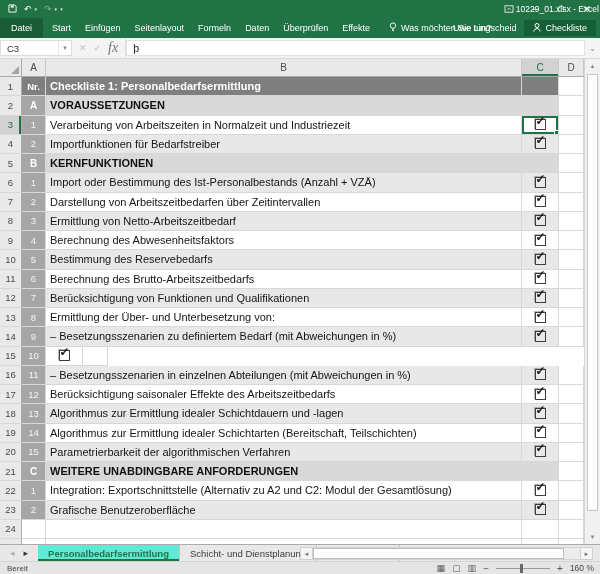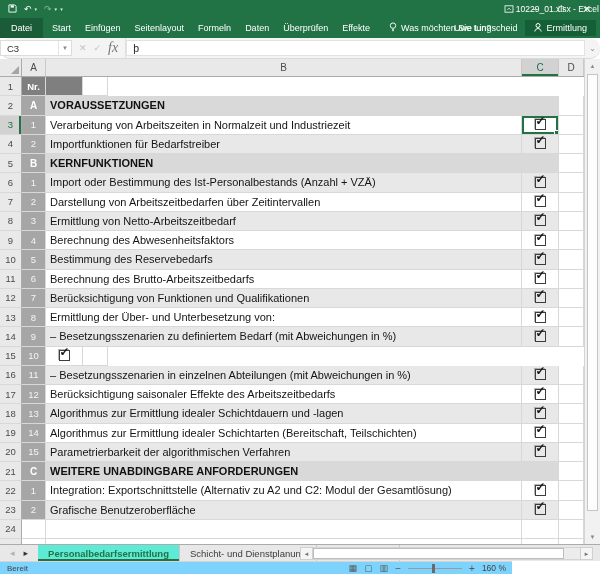--- a/index.html
+++ b/index.html
@@ -20,21 +20,21 @@
   .ribbon { position:absolute; left:0; top:18px; width:600px; height:20px; background:#217346; display:flex; align-items:center; color:#fff; }
   .rtabs { display:flex; align-items:flex-end; height:100%; }
   .rtab { font-size:9px; padding:0 7px; height:100%; display:flex; align-items:center; white-space:nowrap; }
   .rtab.file { background:#1a5c38; padding:0 11px; margin-right:2px; }
   .tellme { display:flex; align-items:center; gap:4px; font-size:9px; margin-left:12px; white-space:nowrap; }
   .rright { position:absolute; right:4px; top:0; height:100%; display:flex; align-items:center; gap:8px; }
   .ruser { font-size:9px; white-space:nowrap; }
   .share { display:flex; align-items:center; gap:4px; font-size:9px; background:#155f37; padding:2px 9px; height:16px; white-space:nowrap; }
 
   
-  .fbar { position:absolute; left:0; top:38px; width:600px; height:21px; background:#f4f4f4; border-bottom:1px solid #d9d9d9; display:flex; align-items:stretch;border-radius:10px; }
+  .fbar { position:absolute; left:0; top:38px; width:600px; height:21px; background:#f4f4f4; border-bottom:1px solid #d9d9d9; display:flex; align-items:stretch; }
   .namebox { width:72px; background:#fff; border:1px solid #dcdcdc; margin:2px 0 2px 0; display:flex; align-items:center; font-size:9.5px; color:#333; }
   .namebox .nbt { flex:1; padding-left:6px; }
   .nb-arrow { width:13px; text-align:center; color:#8a8a8a; font-size:6px; border-left:1px solid #e4e4e4; align-self:stretch; display:flex; align-items:center; justify-content:center; }
   .fbtns { display:flex; align-items:center; gap:7px; padding:0 7px; font-size:9px; color:#c2c2c2; border-right:1px solid #e0e0e0; }
   .fbtns .fx { font-family:"Liberation Serif", serif; font-style:italic; color:#767676; font-size:14px; }
   .fcontent { flex:1; background:#fff; margin:2px 0; border:1px solid #e2e2e2; font-size:10.5px; color:#222; padding-left:6px; display:flex; align-items:center; }
   .fchev { width:15px; display:flex; align-items:center; justify-content:center; color:#8a8a8a; font-size:8px; }
 
   
   .sheetarea { position:absolute; left:0; top:59px; width:600px; height:485px; background:#fff; }
@@ -75,21 +75,21 @@
   .stabs { display:flex; align-items:stretch; }
   .stab { display:flex; align-items:center; padding:0 10px; font-size:9.5px; color:#3c3c3c; border-right:1px solid #c9c9c9; white-space:nowrap; }
   .stab.active { background:#5eead4; color:#217346; font-weight:bold; box-shadow:inset 0 -2px 0 #217346; border-right:1px solid #c9c9c9; }
   .addsheet { width:13px; height:13px; border:1px solid #9a9a9a; border-radius:50%; color:#555; font-size:10px; line-height:11px; text-align:center; align-self:center; margin-left:7px; }
   .hscroll { position:absolute; left:300px; right:7px; top:2px; height:13px; display:flex; }
   .harrow { width:13px; background:#f5f5f5; border:1px solid #d0d0d0; color:#777; font-size:6px; display:flex; align-items:center; justify-content:center; }
   .htrack { flex:1; background:#ececec; border-top:1px solid #d4d4d4; border-bottom:1px solid #d4d4d4; position:relative; }
   .hthumb { position:absolute; left:0; top:0; bottom:0; width:94%; background:#fff; border:1px solid #bdbdbd; }
 
   
-  .statusbar { position:absolute; left:0; top:561px; width:512px; height:13px; background:#7dd3fc; border-top:1px solid #d4d4d4; display:flex; align-items:center; font-size:8px; color:#444; }
+  .statusbar { position:absolute; left:0; top:561px; width:600px; height:13px; background:#e5e5e5; border-top:1px solid #d4d4d4; display:flex; align-items:center; font-size:8px; color:#444; }
   .sb-left { padding-left:7px; }
   .sb-right { position:absolute; right:6px; display:flex; align-items:center; gap:7px; }
   .vicon { font-size:9px; color:#5a5a5a; }
   .zminus,.zplus { font-size:10px; color:#555; }
   .zslider { position:relative; width:54px; height:9px; }
   .zslider .line { position:absolute; left:0; right:0; top:4px; height:1px; background:#9a9a9a; }
   .zslider .thumb { position:absolute; left:45%; top:0; width:3px; height:9px; background:#6a6a6a; }
   .ztext { font-size:8.5px; color:#444; }
 </style>
 </head>
@@ -147,21 +147,21 @@
     </div>
     <div class="rright">
       <span class="ruser">Uwe Lingscheid</span>
       <span class="share">
         <span>
           <svg width="8" height="9" viewBox="0 0 8 9">
               <circle cx="4" cy="2.5" r="2" fill="none" stroke="#fff"></circle>
               <path d="M0.8 8.5c0.5-2.2 2-3 3.2-3s2.7 0.8 3.2 3" fill="none" stroke="#fff"></path>
             </svg>
         </span>
-        <span>Ermittlung</span>
+        <span>Checkliste</span>
       </span>
     </div>
   </div>
 
   <div class="fbar">
     <div class="namebox">
       <span class="nbt">C3</span>
       <span class="nb-arrow">▼</span>
     </div>
     <div class="fbtns">
@@ -180,20 +180,21 @@
         </div>
     <div class="ch w-a">A</div>
         <div class="ch w-b">B</div>
         <div class="ch w-c hl">C</div>
         <div class="ch w-d">D</div>
       </div>
     <div class="gridbody">
         <div class="grow">
           <div class="rh w-rh">1</div>
           <div class="ca w-a t-title">Nr.</div>
+          <div class="cb w-b t-title">Checkliste 1: Personalbedarfsermittlung</div>
           <div class="cc w-c t-title"></div>
           <div class="cd w-d"></div>
         </div>
         <div class="grow">
           <div class="rh w-rh">2</div>
           <div class="ca w-a t-sectA">A</div>
           <div class="cb w-b t-sect">VORAUSSETZUNGEN</div>
           <div class="cc w-c t-sect"></div>
           <div class="cd w-d"></div>
         </div>

